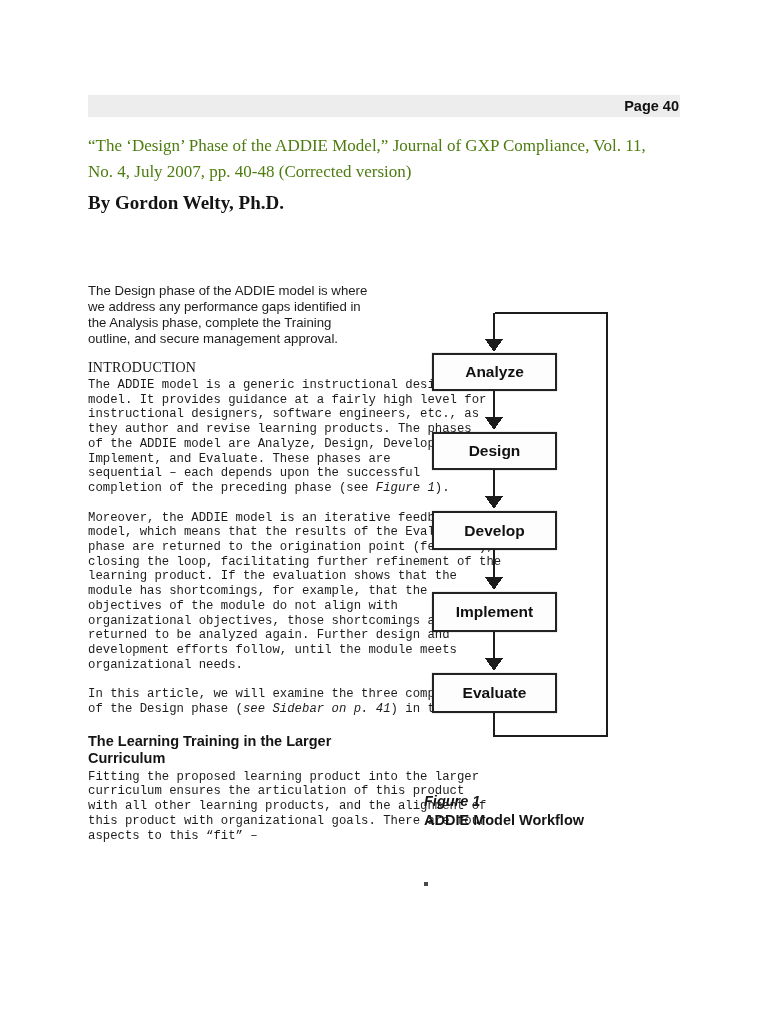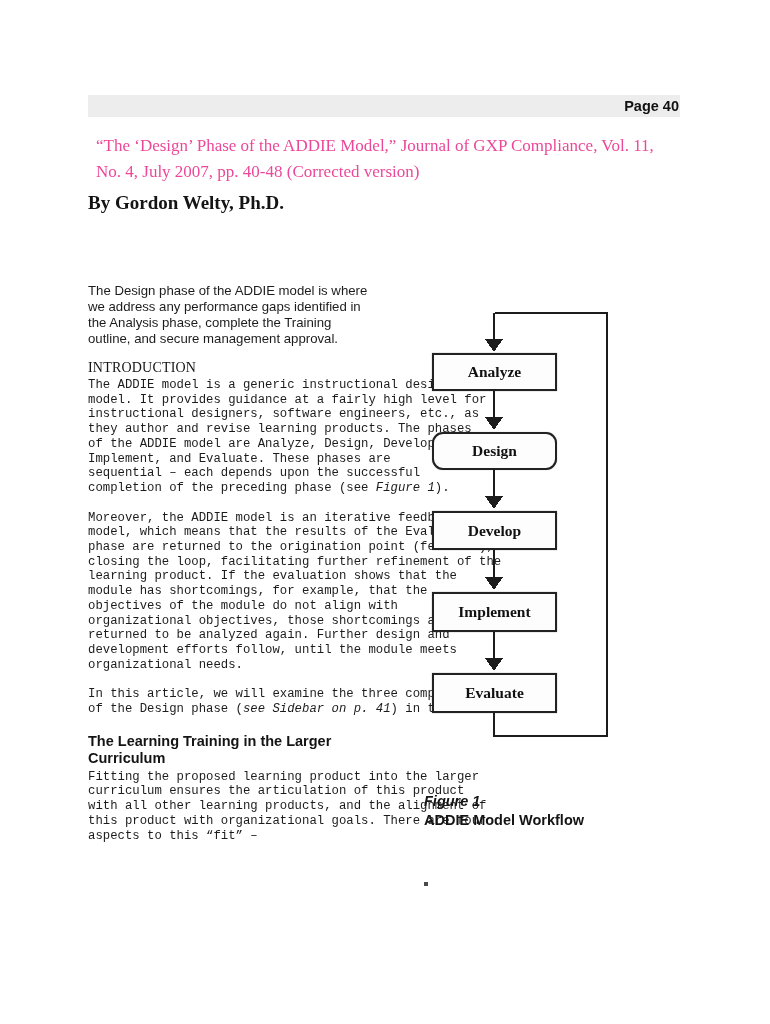--- a/index.html
+++ b/index.html
@@ -39,22 +39,21 @@
 
   
   .article-title {
     position: absolute;
     left: 88px;
     top: 133px;
     font-family: "Liberation Serif", serif;
     font-size: 17px;
     line-height: 25.5px;
     white-space: pre;
-    color: #ec4899;
-    margin-left: 8px;
+    color: #4d7c0f;
   }
   .byline {
     position: absolute;
     left: 88px;
     top: 192px;
     font-family: "Liberation Serif", serif;
     font-weight: bold;
     font-size: 19px;
     color: #141414;
   }
@@ -117,28 +116,28 @@
   .flow-node {
     position: absolute;
     left: 32px;
     width: 125px;
     border: 2px solid #222;
     background: #fdfdfd;
     box-sizing: border-box;
     display: flex;
     align-items: center;
     justify-content: center;
-    font-family: Liberation Serif, serif;
+    font-family: Liberation Sans, sans-serif;
     font-weight: bold;
     font-size: 15.5px;
     color: #111;
     box-shadow: 0 0 1px rgba(0,0,0,0.45);
   }
   .node-analyze   { top: 48px;  height: 38px; }
-  .node-design    { top: 127px; height: 38px; border-radius: 11px; }
+  .node-design    { top: 127px; height: 38px; }
   .node-develop   { top: 206px; height: 39px; }
   .node-implement { top: 287px; height: 40px; }
   .node-evaluate  { top: 368px; height: 40px; }
 
   .figure-caption {
     position: absolute;
     left: 424px;
     top: 792px;
     font-family: "Liberation Sans", sans-serif;
     font-weight: bold;

